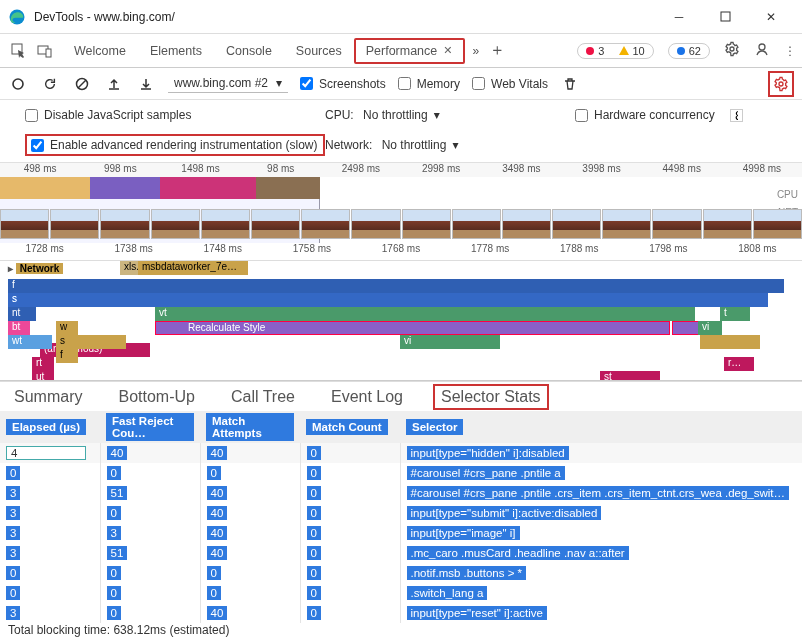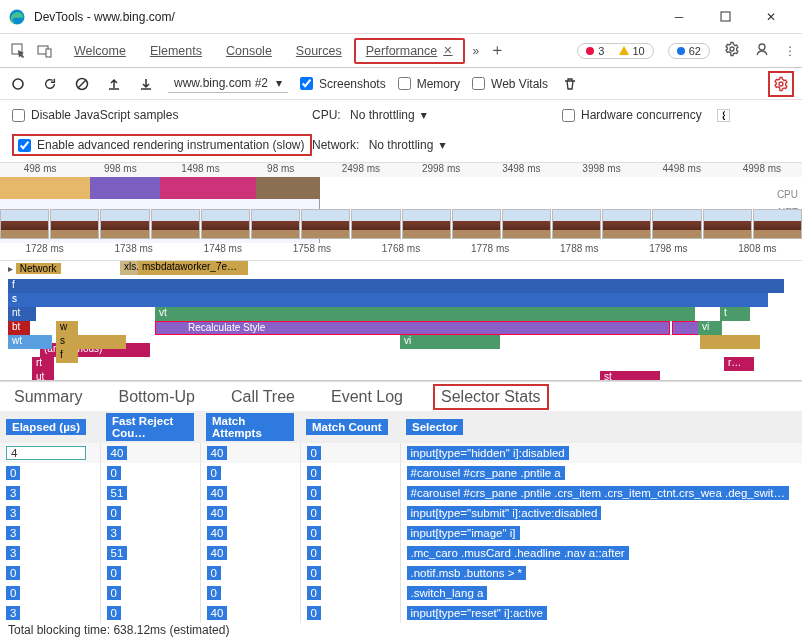--- a/index.html
+++ b/index.html
@@ -9,42 +9,42 @@
   .titlebar { height: 34px; display: flex; align-items: center; padding: 0 8px; border-bottom: 1px solid #ddd; }
   .titlebar .icon { width: 18px; height: 18px; margin-right: 8px; }
   .titlebar .title { flex: 1; font-size: 12px; color: #222; }
   .winctl { display: flex; gap: 0; }
   .winctl div { width: 46px; height: 34px; display: flex; align-items: center; justify-content: center; color: #333; }
 
   
   .tabstrip { height: 34px; display: flex; align-items: center; padding: 0 6px; border-bottom: 1px solid #ccc; }
   .dockbtn { width: 26px; height: 26px; display:flex; align-items:center; justify-content:center; color:#555; }
   .tablist { display: flex; align-items:center; gap: 0; margin-left: 4px; }
-  .tab { padding: 6px 12px; color:#555; font-size:12.5px; display:flex; align-items:center; gap:6px;text-decoration:underline; }
+  .tab { padding: 6px 12px; color:#555; font-size:12.5px; display:flex; align-items:center; gap:6px; }
   .tab.sel { border:2px solid #c33; border-radius:2px; padding: 4px 10px; }
   .tab.sel .x { color:#666; font-size:11px; }
   .tabstrip .more { margin-left:8px; color:#555; }
   .tabstrip .plus { margin-left:10px; color:#555; font-size:16px; }
   .right-status { margin-left:auto; display:flex; align-items:center; gap:14px; }
   .pill { border:1px solid #ccc; border-radius:10px; padding:1px 8px; display:flex; align-items:center; gap:4px; font-size:11px; }
   .dot-red { width:8px; height:8px; border-radius:50%; background:#e14; display:inline-block; }
   .tri-yel { width:0;height:0;border-left:5px solid transparent;border-right:5px solid transparent;border-bottom:9px solid #f3b300; display:inline-block;}
   .dot-blu { width:8px; height:8px; border-radius:50%; background:#1a73e8; display:inline-block; }
   .gearbtn { color:#555; }
 
   
   .toolbar { height: 32px; display:flex; align-items:center; padding:0 8px; gap:12px; border-bottom:1px solid #e0e0e0;}
   .tbtn { color:#555; display:flex; align-items:center; justify-content:center; width:20px; height:20px;}
   .rec-select { display:flex; align-items:center; gap:4px; padding: 2px 6px; border-bottom:1px solid #bbb; color:#333; min-width:120px; }
   .chk { display:flex; align-items:center; gap:6px; color:#333; font-size:12px; }
   .chk input { width:13px; height:13px; }
   .settings-hi { width:26px; height:26px; border:2px solid #c33; display:flex; align-items:center; justify-content:center; color:#c33; margin-left:auto; }
 
   
-  .opts { padding: 6px 12px; display:grid; grid-template-columns: 300px 250px 250px; row-gap:10px; align-items:center; border-bottom:1px solid #e0e0e0; }
+  .opts { padding: 6px 25px; display:grid; grid-template-columns: 300px 250px 250px; row-gap:10px; align-items:center; border-bottom:1px solid #e0e0e0; }
   .optlabel { color:#333; font-size:12px; }
   .nt-select { display:inline-flex; align-items:center; gap:6px; padding:2px 6px;}
   .hwinput { width:50px; border:1px solid #ccc; padding:2px 4px; }
   .adv-hi { border:2px solid #c33; display:inline-flex; align-items:center; gap:6px; padding:2px 4px; }
 
   
   .overview { position:relative; height: 80px; border-bottom:1px solid #ccc; }
   .ov-ruler { height:14px; background:#f7f7f7; display:flex; font-size:10px; color:#555; }
   .ov-ruler span { flex:1; text-align:center; }
   .ov-body { position:relative; height:66px; background:#fff; }
@@ -61,29 +61,29 @@
   .ov-thumbs { position:absolute; top:32px; left:0; right:0; height:30px; display:flex; gap:1px; }
   .thumb { flex:1; background: linear-gradient(to bottom, #cfe0f3 0%, #cfe0f3 40%, #7a3b2a 40%, #5a2d20 70%, #b08a60 70%, #b08a60 100%); border:1px solid #bbb; }
 
   
   .det-ruler { height:18px; background:#fff; display:flex; font-size:10px; color:#555; border-bottom:1px solid #ddd; }
   .det-ruler span { flex:1; text-align:center; }
 
   
   .flame { height: 120px; position:relative; border-bottom:1px solid #ccc; overflow:hidden; }
   .flame-row { position:absolute; left:8px; right:8px; height:14px; }
-  .flame-row.hdr { top:0; }
+  .flame-row.hdr { top:0;font-weight:bold; }
   .flame-row.hdr .netlabel { background:#c9a24a; color:#000; font-size:10px; padding:0 4px; display:inline-block; }
   .fbar { position:absolute; height:14px; font-size:10px; color:#fff; padding:0 4px; white-space:nowrap; overflow:hidden; }
   .c-blue   { background:#2f5fb3; }
   .c-green  { background:#4a9a6a; }
   .c-ochre  { background:#c9a24a; color:#000; }
   .c-purple { background:#8a5fc8; border:1px solid #f04;padding-left:32px; }
   .c-mag    { background:#be185d;margin-top:36px; }
-  .c-rust   { background:#b91c1c; }
+  .c-rust   { background:#ec4899; }
   .c-sel    { background:#5aa0e0; }
   .c-tan    { background:#cbb580; color:#000; }
 
   
   .dtabs { height:30px; display:flex; align-items:center; padding:0 8px; gap:24px; border-top:1px solid #ddd; }
   .dtab { color:#555; font-size:16px; padding:4px 6px; }
   .dtab.sel { border:2px solid #c33; padding:2px 6px; }
 
   
   .tbl { width:100%; border-collapse:collapse; }

